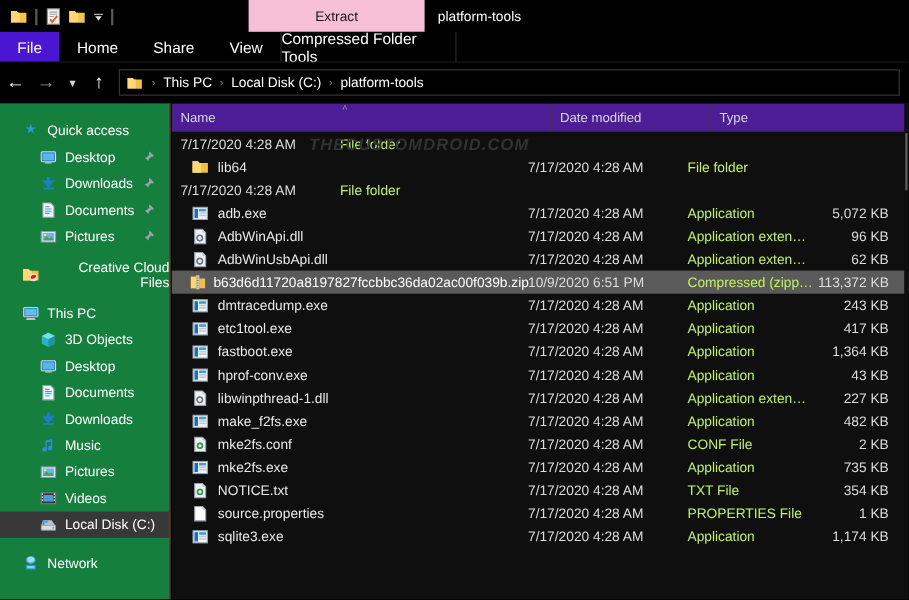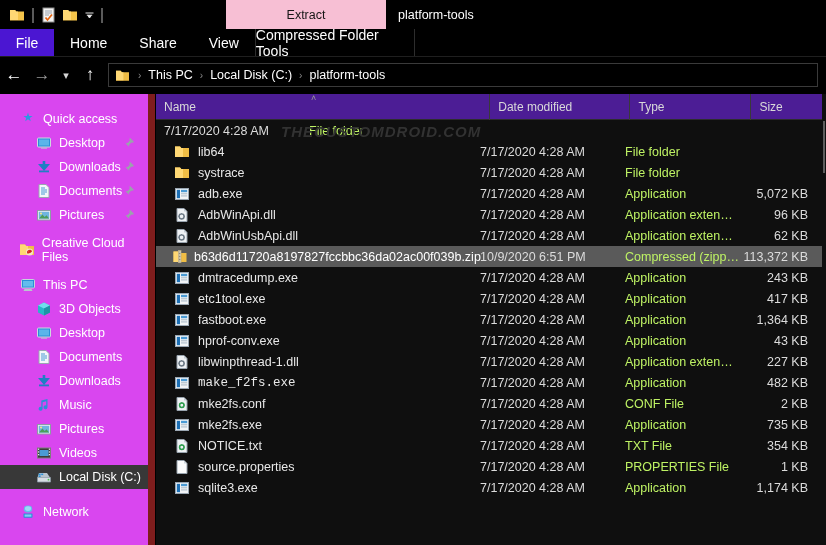--- a/index.html
+++ b/index.html
@@ -67,22 +67,22 @@
     margin-left: 4px; height: 24px; flex: 1; margin-right: 8px;
     border: 1px solid #3a3a3a; background: #000000;
     display: flex; align-items: center; padding-left: 6px;
   }
   .crumb { font-size: 12.5px; color: #ffffff; padding: 0 2px; }
   .crumb-sep { color: #8a8a8a; font-size: 10px; padding: 0 5px; }
 
   
   .sidebar {
     position: absolute; left: 0; top: 94px; width: 155px; height: 451px;
-    background: #d946ef; border-right: 7px solid #7f1d1d;
-    padding-top: 13px; overflow: hidden;
+    background: #15803d; border-right: 1px solid #7f1d1d;
+    padding-top: 13px; overflow: hidden; text-align: right;
   }
   .nav-item {
     height: 24px; display: flex; align-items: center;
     font-size: 12.5px; color: #ffffff; position: relative;
   }
   .nav-item.lvl0 { padding-left: 18px; }
   .nav-item.lvl1 { padding-left: 34px; }
   .nav-item.selected { background: #383838; }
   .nav-item .ico { width: 20px; display: flex; align-items: center; justify-content: center; margin-right: 5px; }
   .nav-item .pin { position: absolute; right: 10px; top: 5px; }
@@ -391,23 +391,20 @@
       <div class="col" style="width: 316px;">
         <span>Name</span>
         <span class="sortcaret">˄</span>
       </div>
       <div class="col" style="width: 145px; margin-left: 28px;">
         <span>Date modified</span>
       </div>
       <div class="col" style="width: 125px;">
         <span>Type</span>
       </div>
-      <div class="col" style="width: 78px;">
-        <span>Size</span>
-      </div>
     </div>
   <div class="rows">
     <div class="watermark">THECUSTOMDROID.COM</div>
   <div class="row">
         <div class="cell-date" style="width: 145px;">7/17/2020 4:28 AM</div>
         <div class="cell-type" style="width: 125px;">File folder</div>
         <div class="cell-size" style="width: 78px;"></div>
       </div>
       <div class="row">
         <div class="cell-name" style="width: 316px;">
@@ -417,29 +414,20 @@
               <path d="M1 2.5h5l1.3 1.6H9V13H1z" fill="#ffd874"></path>
             </svg>
           </span>
           <span>lib64</span>
         </div>
         <div class="cell-date" style="width: 145px;">7/17/2020 4:28 AM</div>
         <div class="cell-type" style="width: 125px;">File folder</div>
         <div class="cell-size" style="width: 78px;"></div>
       </div>
       <div class="row">
-        <div class="cell-name" style="width: 316px;">
-          <span class="fico">
-            <svg width="16" height="16" viewBox="0 0 16 16">
-              <path d="M1 2.5h5l1.3 1.6H15V13H1z" fill="#f0bd45"></path>
-              <path d="M1 2.5h5l1.3 1.6H9V13H1z" fill="#ffd874"></path>
-            </svg>
-          </span>
-          <span>systrace</span>
-        </div>
         <div class="cell-date" style="width: 145px;">7/17/2020 4:28 AM</div>
         <div class="cell-type" style="width: 125px;">File folder</div>
         <div class="cell-size" style="width: 78px;"></div>
       </div>
       <div class="row">
         <div class="cell-name" style="width: 316px;">
           <span class="fico">
             <svg width="16" height="16" viewBox="0 0 16 16">
               <rect x="1.5" y="2.5" width="13" height="11" fill="#f2f4f6" stroke="#9aa6b2" stroke-width="1"></rect>
               <rect x="2.8" y="3.8" width="3.2" height="8.4" fill="#1c6fb5"></rect>
@@ -580,21 +568,21 @@
               <path d="M7.6 6.3v1M7.6 11.5v1M4.5 9.4h1M9.7 9.4h1M5.4 7.2l.8.8M9 10.6l.8.8M9.8 7.2l-.8.8M5.4 11.6l.8-.8" stroke="#6d7a86" stroke-width="1.1"></path>
             </svg>
           </span>
           <span>libwinpthread-1.dll</span>
         </div>
         <div class="cell-date" style="width: 145px;">7/17/2020 4:28 AM</div>
         <div class="cell-type" style="width: 125px;">Application exten…</div>
         <div class="cell-size" style="width: 78px;">227 KB</div>
       </div>
       <div class="row">
-        <div class="cell-name" style="width: 316px; font-family: Liberation Mono, monospace;">
+        <div class="cell-name" style="width: 316px;">
           <span class="fico">
             <svg width="16" height="16" viewBox="0 0 16 16">
               <rect x="1.5" y="2.5" width="13" height="11" fill="#f2f4f6" stroke="#9aa6b2" stroke-width="1"></rect>
               <rect x="2.8" y="3.8" width="3.2" height="8.4" fill="#1c6fb5"></rect>
               <rect x="7" y="3.8" width="6.2" height="2.4" fill="#4a9ad4"></rect>
               <rect x="7" y="7" width="6.2" height="1.4" fill="#bcc8d2"></rect>
               <rect x="7" y="9.2" width="6.2" height="1.4" fill="#bcc8d2"></rect>
             </svg>
           </span>
           <span>make_f2fs.exe</span>

